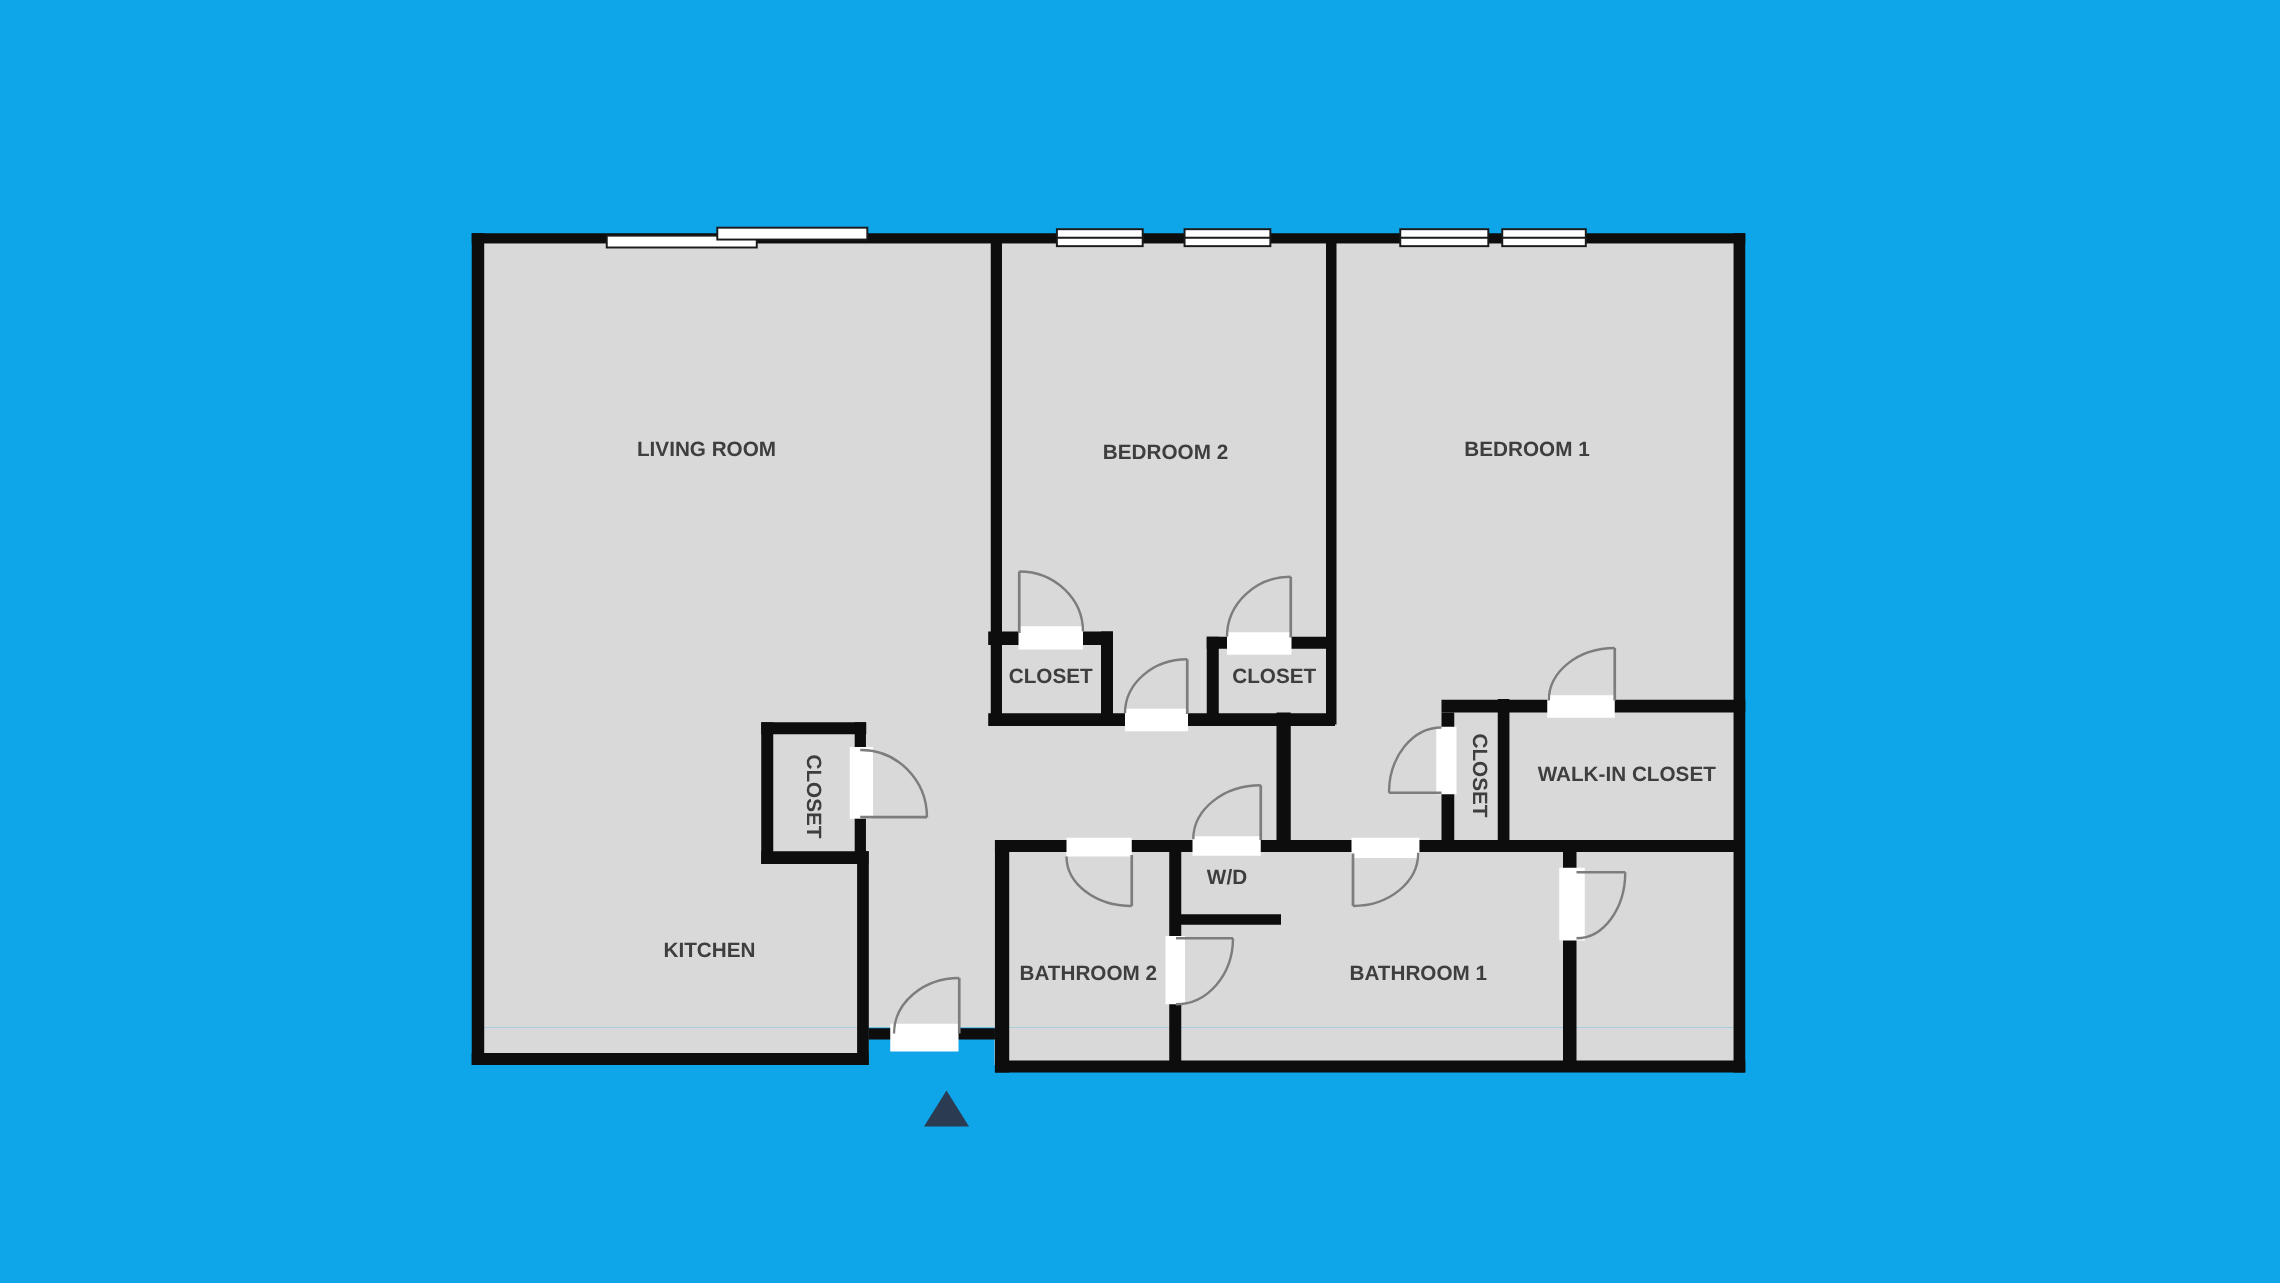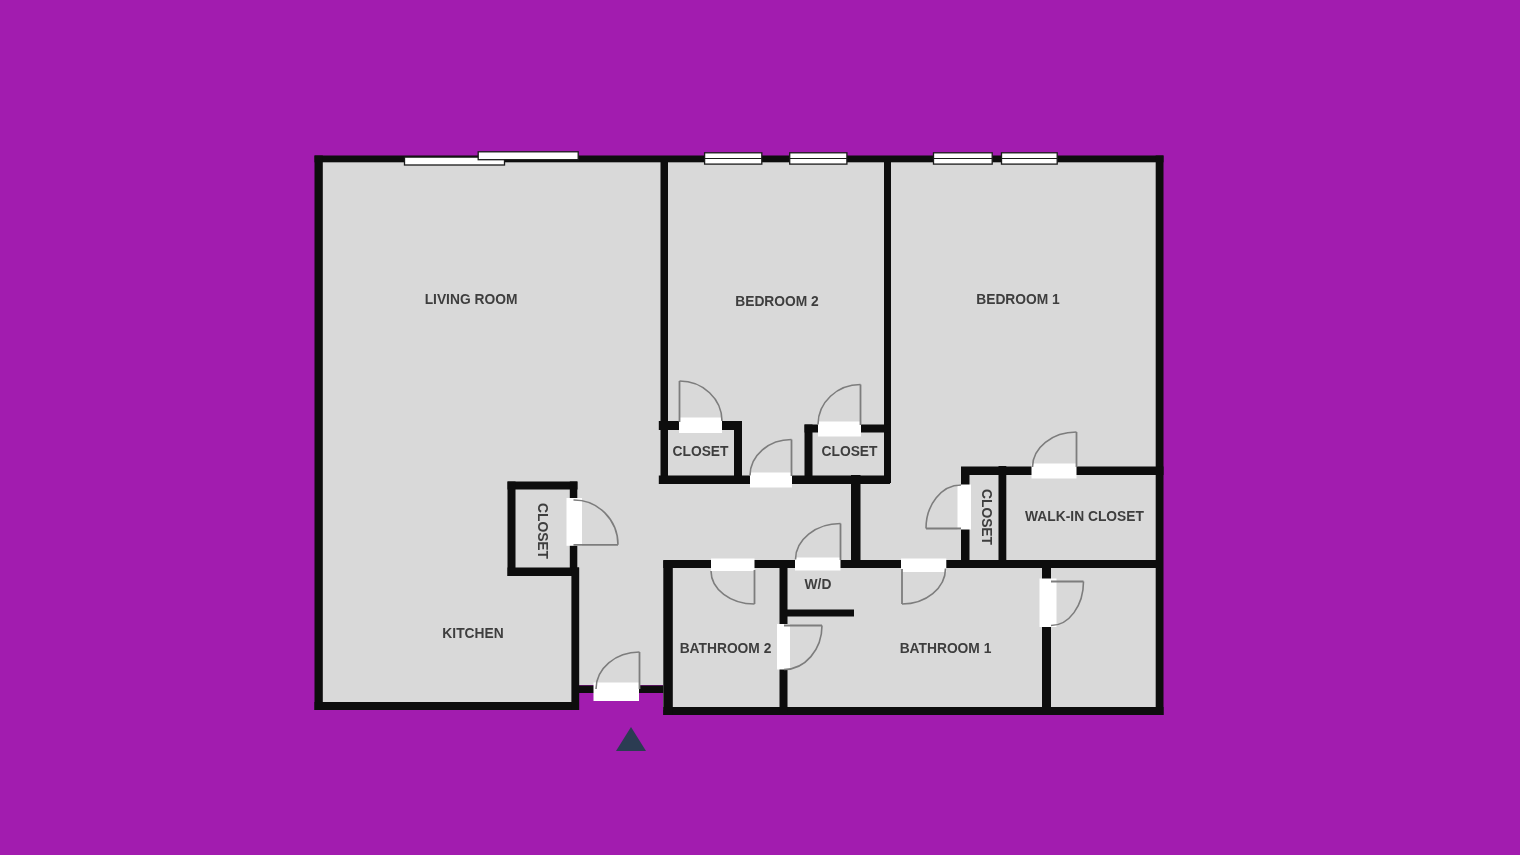--- a/index.html
+++ b/index.html
@@ -1,17 +1,17 @@
 <!DOCTYPE html>
 <html><head>
 <meta charset="utf-8">
 <title>Floor Plan</title>
 <style>
   html,body{margin:0;padding:0;background:#ffffff;}
-  .page{width:1520px;height:855px;position:relative;overflow:hidden;background:#a21caf;}
+  .page{width:1520px;height:855px;position:relative;overflow:hidden;background:#0ea5e9;}
   svg{position:absolute;top:0;left:0;}
   text{font-family:"Liberation Sans", sans-serif;font-weight:bold;fill:#3e3e3e;}
 </style>
 </head>
 <body>
 <div class="page">
 <svg width="1520" height="855" viewBox="0 0 1520 855">
 
   <rect x="318" y="158" width="842" height="527" fill="#d9d9d9"></rect>
 

